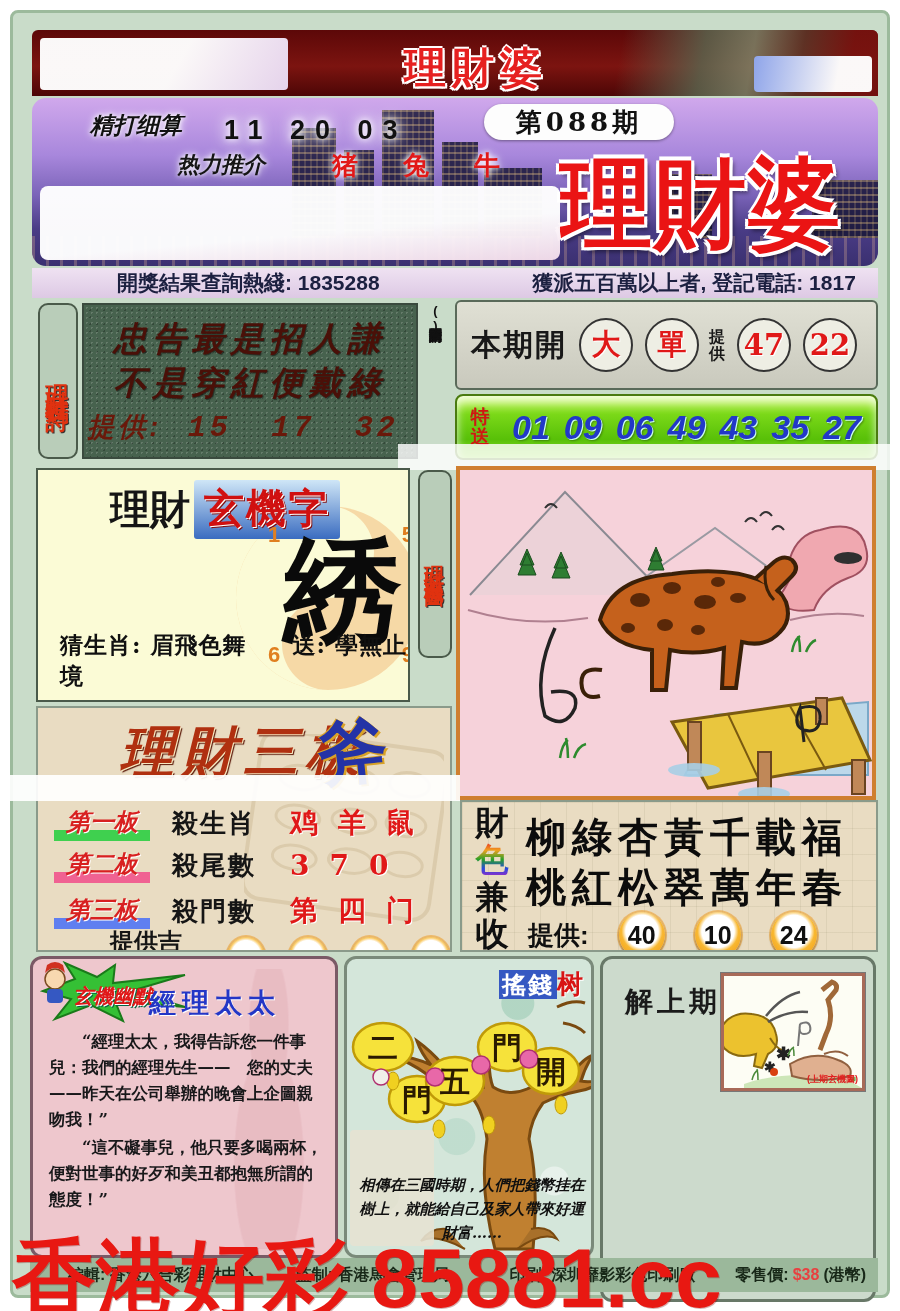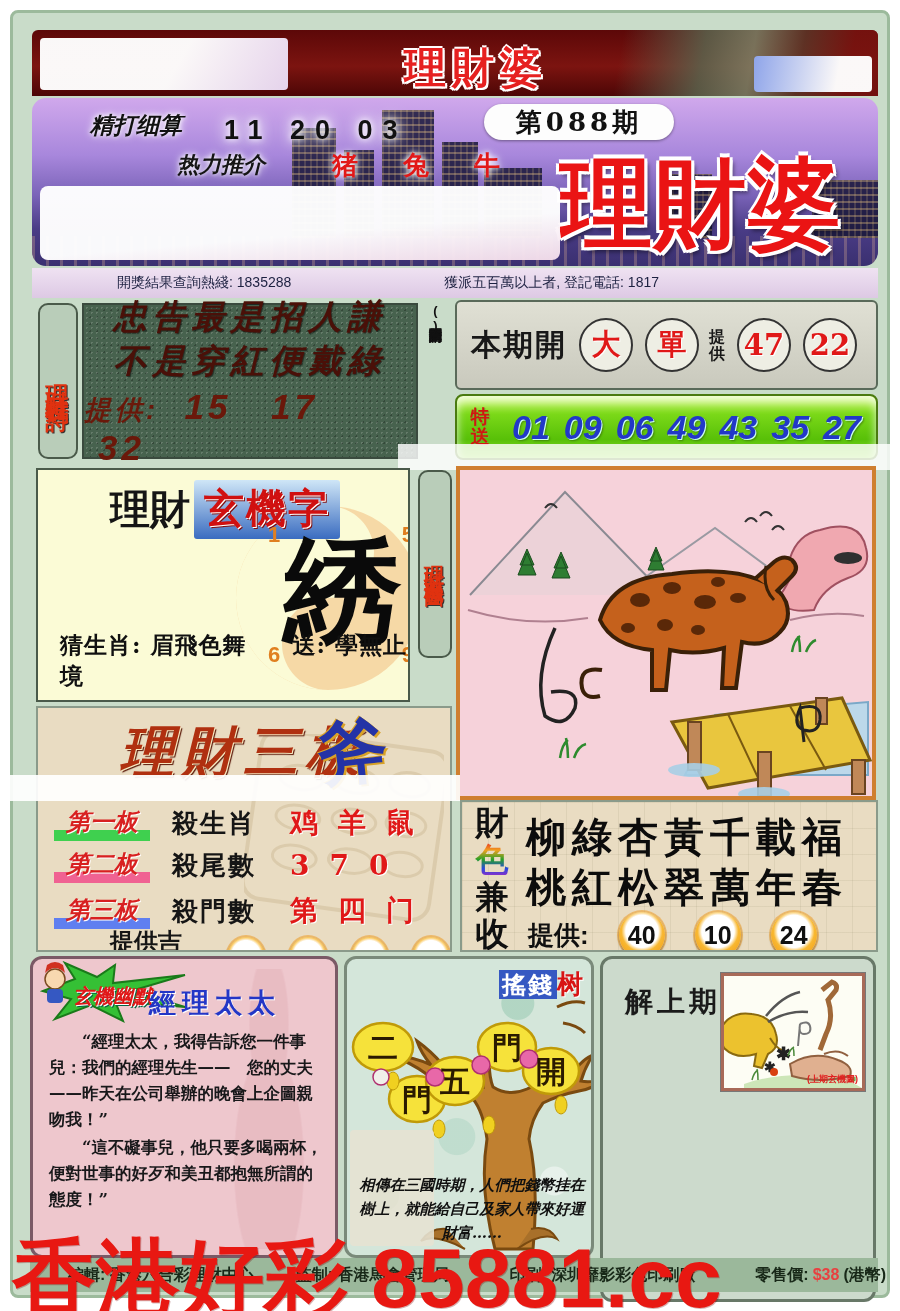--- a/index.html
+++ b/index.html
@@ -49,39 +49,39 @@
   .issue-pill span { font-size:26px; color:#111; letter-spacing:4px; font-weight:700; }
   .mh-bigtitle { left:528px; top:44px; font-size:92px; font-weight:900; color:#ea1414; letter-spacing:2px;
     transform:scaleY(1.05);
     text-shadow:-3px 0 0 #fff,3px 0 0 #fff,0 -3px 0 #fff,0 3px 0 #fff,3px 3px 0 #fff,-3px 3px 0 #fff,4px 5px 4px rgba(0,0,0,.45); }
   .censor-mb { left:8px; top:88px; width:520px; height:74px;
     background:linear-gradient(175deg,#ffffff 60%,#f2dcea); border-radius:8px; opacity:.97; }
 
   
   .hotline { left:32px; top:268px; width:846px; height:30px;
     background:linear-gradient(180deg,#efe2f2,#ddc9e4); display:flex; align-items:center; }
-  .hotline span { font-size:14px; font-weight:400; color:#1c2040;padding-left:23px; }
+  .hotline span { font-size:21px; font-weight:700; color:#1c2040;padding-left:23px; }
   .hl-left { margin-left:62px; }
   .hl-right { margin-left:130px; }
 
   
   .vlabel { background:#b9cdb9; border:2px solid #4a5a4a; border-radius:10px;
     display:flex; align-items:center; justify-content:center; }
   .vlabel span { writing-mode:vertical-rl; text-orientation:upright; font-size:23px; font-weight:900;
     color:#e03210; letter-spacing:6px; font-family:"DejaVu Serif", serif; text-shadow:1px 1px 0 #333; }
   .vl-poem { left:38px; top:303px; width:40px; height:156px; }
   .poem-box { left:82px; top:303px; width:336px; height:156px; background:#47624e; border:2px solid #3a4a3e;
     background-image:radial-gradient(rgba(255,255,255,.16) 1px, transparent 1px),
                      radial-gradient(rgba(0,0,0,.25) 1px, transparent 1px);
     background-size:5px 5px, 7px 7px; background-position:0 0, 3px 2px;
     display:flex; flex-direction:column; align-items:center; justify-content:center; }
   .poem-line { font-family:"DejaVu Serif", serif; font-size:33px; font-weight:900; font-style:italic;
     color:#4a1008; letter-spacing:6px; line-height:44px; text-shadow:1px 1px 1px rgba(0,0,0,.5); }
   .poem-provide { font-size:27px; font-weight:900; color:#6a180a; letter-spacing:4px; margin-top:4px; font-style:italic;}
-  .poem-provide b { margin:0 14px; font-size:35px; }
+  .poem-provide b { margin:0 14px; font-size:30px;font-family:Liberation Mono, monospace; }
   .scratch-note { left:421px; top:303px; width:28px; height:150px; display:flex; justify-content:center; }
   .scratch-note span { writing-mode:vertical-rl; text-orientation:upright; font-size:13px; font-weight:700; color:#111; }
 
   
   .result-box { left:455px; top:300px; width:423px; height:90px; background:linear-gradient(180deg,#e0e0d4,#c9c9bd);
     border:2px solid #5a6a5a; border-radius:6px; display:flex; align-items:center; padding-left:14px; }
   .rb-prefix { font-family:"DejaVu Serif", serif; font-size:30px; font-weight:900; color:#181818; letter-spacing:2px; }
   .circ { width:54px; height:54px; border:2px solid #333; border-radius:50%; background:#eeeee4;
     display:flex; align-items:center; justify-content:center; margin-left:12px; }
   .circ span { font-size:29px; font-weight:900; color:#e01818; font-family:"DejaVu Serif", serif;
@@ -207,21 +207,21 @@
   .last-photo { position:absolute; right:8px; top:14px; width:144px; height:118px; background:#fdfdf6;
     border:3px solid #a86a58; box-shadow:0 0 0 1px #777; }
   .last-photo svg { display:block; }
   .photo-cap { position:absolute; right:4px; bottom:2px; font-size:9px; color:#e02020; font-weight:700; }
 
   
   .footer-bar { left:30px; top:1258px; width:848px; height:34px; background:#9bb89b;
     display:flex; align-items:center; }
   .footer-bar span { font-size:16px; font-weight:700; color:#182818; white-space:nowrap; }
   .f-editor { margin-left:38px; } .f-super { margin-left:42px; } .f-print { margin-left:60px; }
-  .f-price { margin-left:60px; } .f-price .val { color:#e84040; margin:0 4px; }
+  .f-price { margin-left:40px; } .f-price .val { color:#e84040; margin:0 4px; }
 
   .watermark { left:12px; top:1222px; width:888px; font-size:84px; font-weight:900; color:#e81812;
     letter-spacing:0px; z-index:50; white-space:nowrap; font-family:"Liberation Sans", sans-serif;
     text-shadow:1px 1px 0 rgba(120,0,0,.3); }
 </style>
 </head>
 <body>
 
 <div class="abs poster"></div>
 

